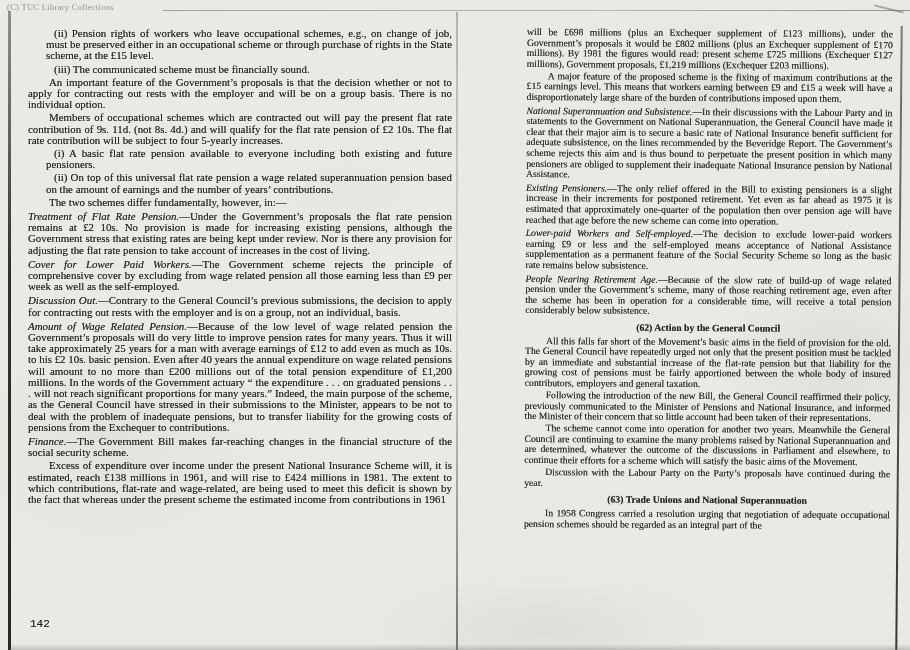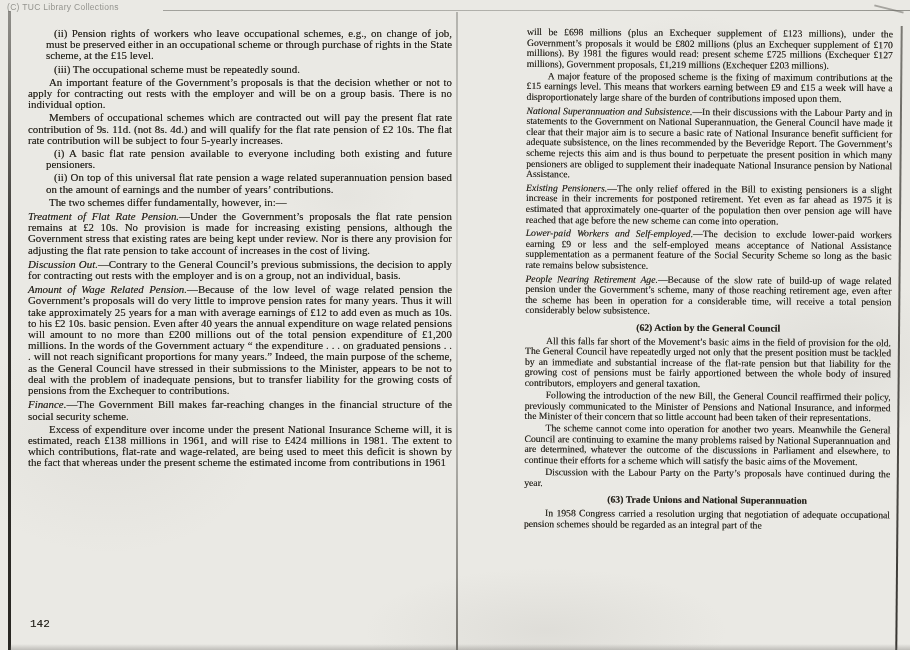--- a/index.html
+++ b/index.html
@@ -18,21 +18,21 @@
     content: ""; position: absolute; inset: 0; pointer-events: none;
     background:
       radial-gradient(140px 90px at 76% 12%, rgba(150,148,142,0.10), transparent 70%),
       radial-gradient(220px 160px at 12% 68%, rgba(150,148,142,0.09), transparent 70%),
       radial-gradient(180px 120px at 92% 55%, rgba(140,138,132,0.12), transparent 70%),
       radial-gradient(260px 90px at 60% 97%, rgba(140,138,132,0.12), transparent 70%),
       radial-gradient(100px 60px at 38% 30%, rgba(150,148,142,0.06), transparent 70%);
   }
   .watermark {
     position: absolute; left: 7px; top: 2px;
-    font-family: Liberation Sans, sans-serif;
+    font-family: Liberation Serif, serif;
     font-size: 8.5px; color: #94948e; letter-spacing: 0.3px;
     white-space: nowrap;
   }
   .top-edge-line {
     position: absolute; left: 163px; top: 10px; width: 747px; height: 1px;
     background: linear-gradient(90deg, rgba(130,130,124,0.7), rgba(120,120,114,0.45) 60%, rgba(110,110,104,0.7));
   }
   .left-edge-line {
     position: absolute; left: 8px; top: 11px; width: 3px; height: 639px;
     background: linear-gradient(180deg, rgba(70,68,62,0.55), rgba(35,33,29,0.92) 40%, rgba(30,28,24,0.95));
@@ -101,27 +101,28 @@
   <div class="top-edge-line"></div>
   <div class="left-edge-line"></div>
   <div class="gutter-line"></div>
   <div class="right-corner-line"></div>
   <div class="right-edge-line"></div>
   <div class="bottom-shade"></div>
 
   <div class="page page-left">
     <div>
         <p class="blk list-item">(ii) Pension rights of workers who leave occupational schemes, e.g., on change of job, must be preserved either in an occupational scheme or through purchase of rights in the State scheme, at the £15 level.</p>
-        <p class="blk list-item">(iii) The occupational scheme must be repeatedly sound.</p>
+        <p class="blk list-item">(iii) The communicated scheme must be financially sound.</p>
         <p class="blk paragraph">An important feature of the Government’s proposals is that the decision whether or not to apply for contracting out rests with the employer and will be on a group basis. There is no individual option.</p>
         <p class="blk paragraph">Members of occupational schemes which are contracted out will pay the present flat rate contribution of 9s. 11d. (not 8s. 4d.) and will qualify for the flat rate pension of £2 10s. The flat rate contribution will be subject to four 5-yearly increases.</p>
         <p class="blk list-item">(i) A basic flat rate pension available to everyone including both existing and future pensioners.</p>
         <p class="blk list-item">(ii) On top of this universal flat rate pension a wage related superannuation pension based on the amount of earnings and the number of years’ contributions.</p>
         <p class="blk paragraph">The two schemes differ fundamentally, however, in:—</p>
         <p class="blk labeled"><span class="lbl">Treatment of Flat Rate Pension.</span>—Under the Government’s proposals the flat rate pension remains at £2 10s. No provision is made for increasing existing pensions, although the Government stress that existing rates are being kept under review. Nor is there any provision for adjusting the flat rate pension to take account of increases in the cost of living.</p>
+        <p class="blk labeled"><span class="lbl">Cover for Lower Paid Workers.</span>—The Government scheme rejects the principle of comprehensive cover by excluding from wage related pension all those earning less than £9 per week as well as the self-employed.</p>
         <p class="blk labeled"><span class="lbl">Discussion Out.</span>—Contrary to the General Council’s previous submissions, the decision to apply for contracting out rests with the employer and is on a group, not an individual, basis.</p>
         <p class="blk labeled"><span class="lbl">Amount of Wage Related Pension.</span>—Because of the low level of wage related pension the Government’s proposals will do very little to improve pension rates for many years. Thus it will take approximately 25 years for a man with average earnings of £12 to add even as much as 10s. to his £2 10s. basic pension. Even after 40 years the annual expenditure on wage related pensions will amount to no more than £200 millions out of the total pension expenditure of £1,200 millions. In the words of the Government actuary “ the expenditure . . . on graduated pensions . . . will not reach significant proportions for many years.” Indeed, the main purpose of the scheme, as the General Council have stressed in their submissions to the Minister, appears to be not to deal with the problem of inadequate pensions, but to transfer liability for the growing costs of pensions from the Exchequer to contributions.</p>
         <p class="blk labeled"><span class="lbl">Finance.</span>—The Government Bill makes far-reaching changes in the financial structure of the social security scheme.</p>
         <p class="blk paragraph">Excess of expenditure over income under the present National Insurance Scheme will, it is estimated, reach £138 millions in 1961, and will rise to £424 millions in 1981. The extent to which contributions, flat-rate and wage-related, are being used to meet this deficit is shown by the fact that whereas under the present scheme the estimated income from contributions in 1961</p>
       </div>
   </div>
   <div class="page-number page-number-left">142</div>
 
   <div class="page-right-group">
     <div class="page page-right">

